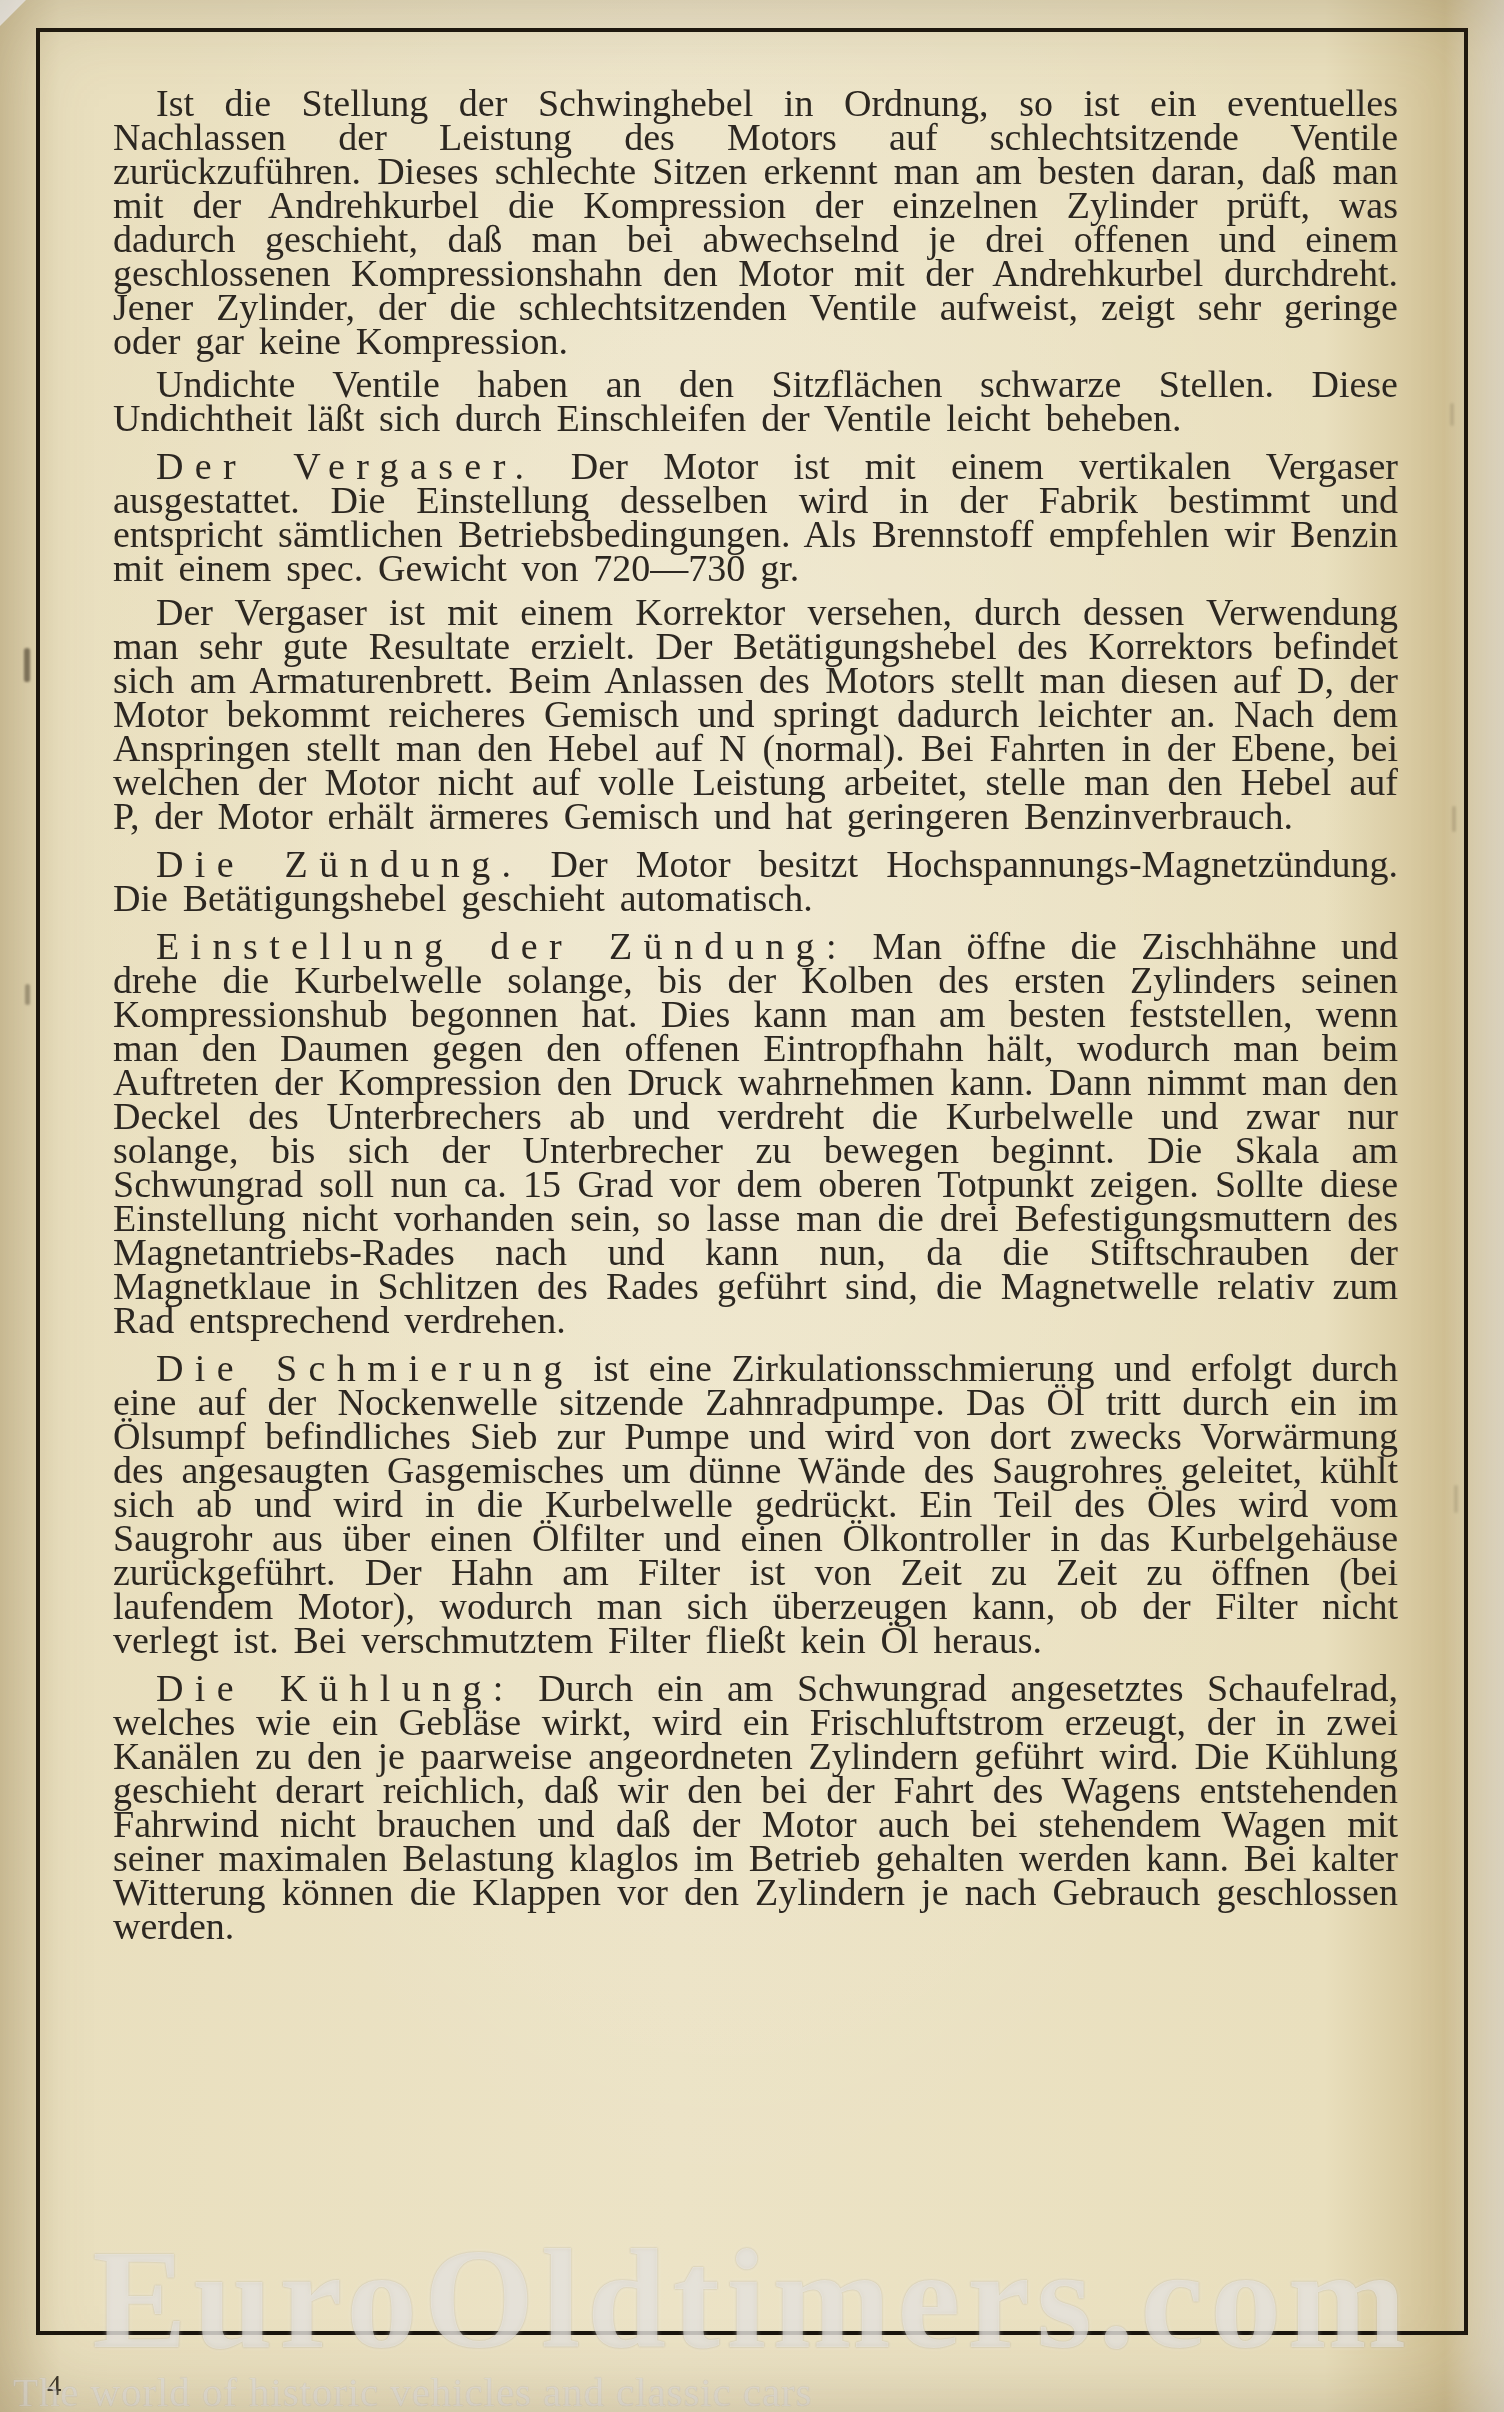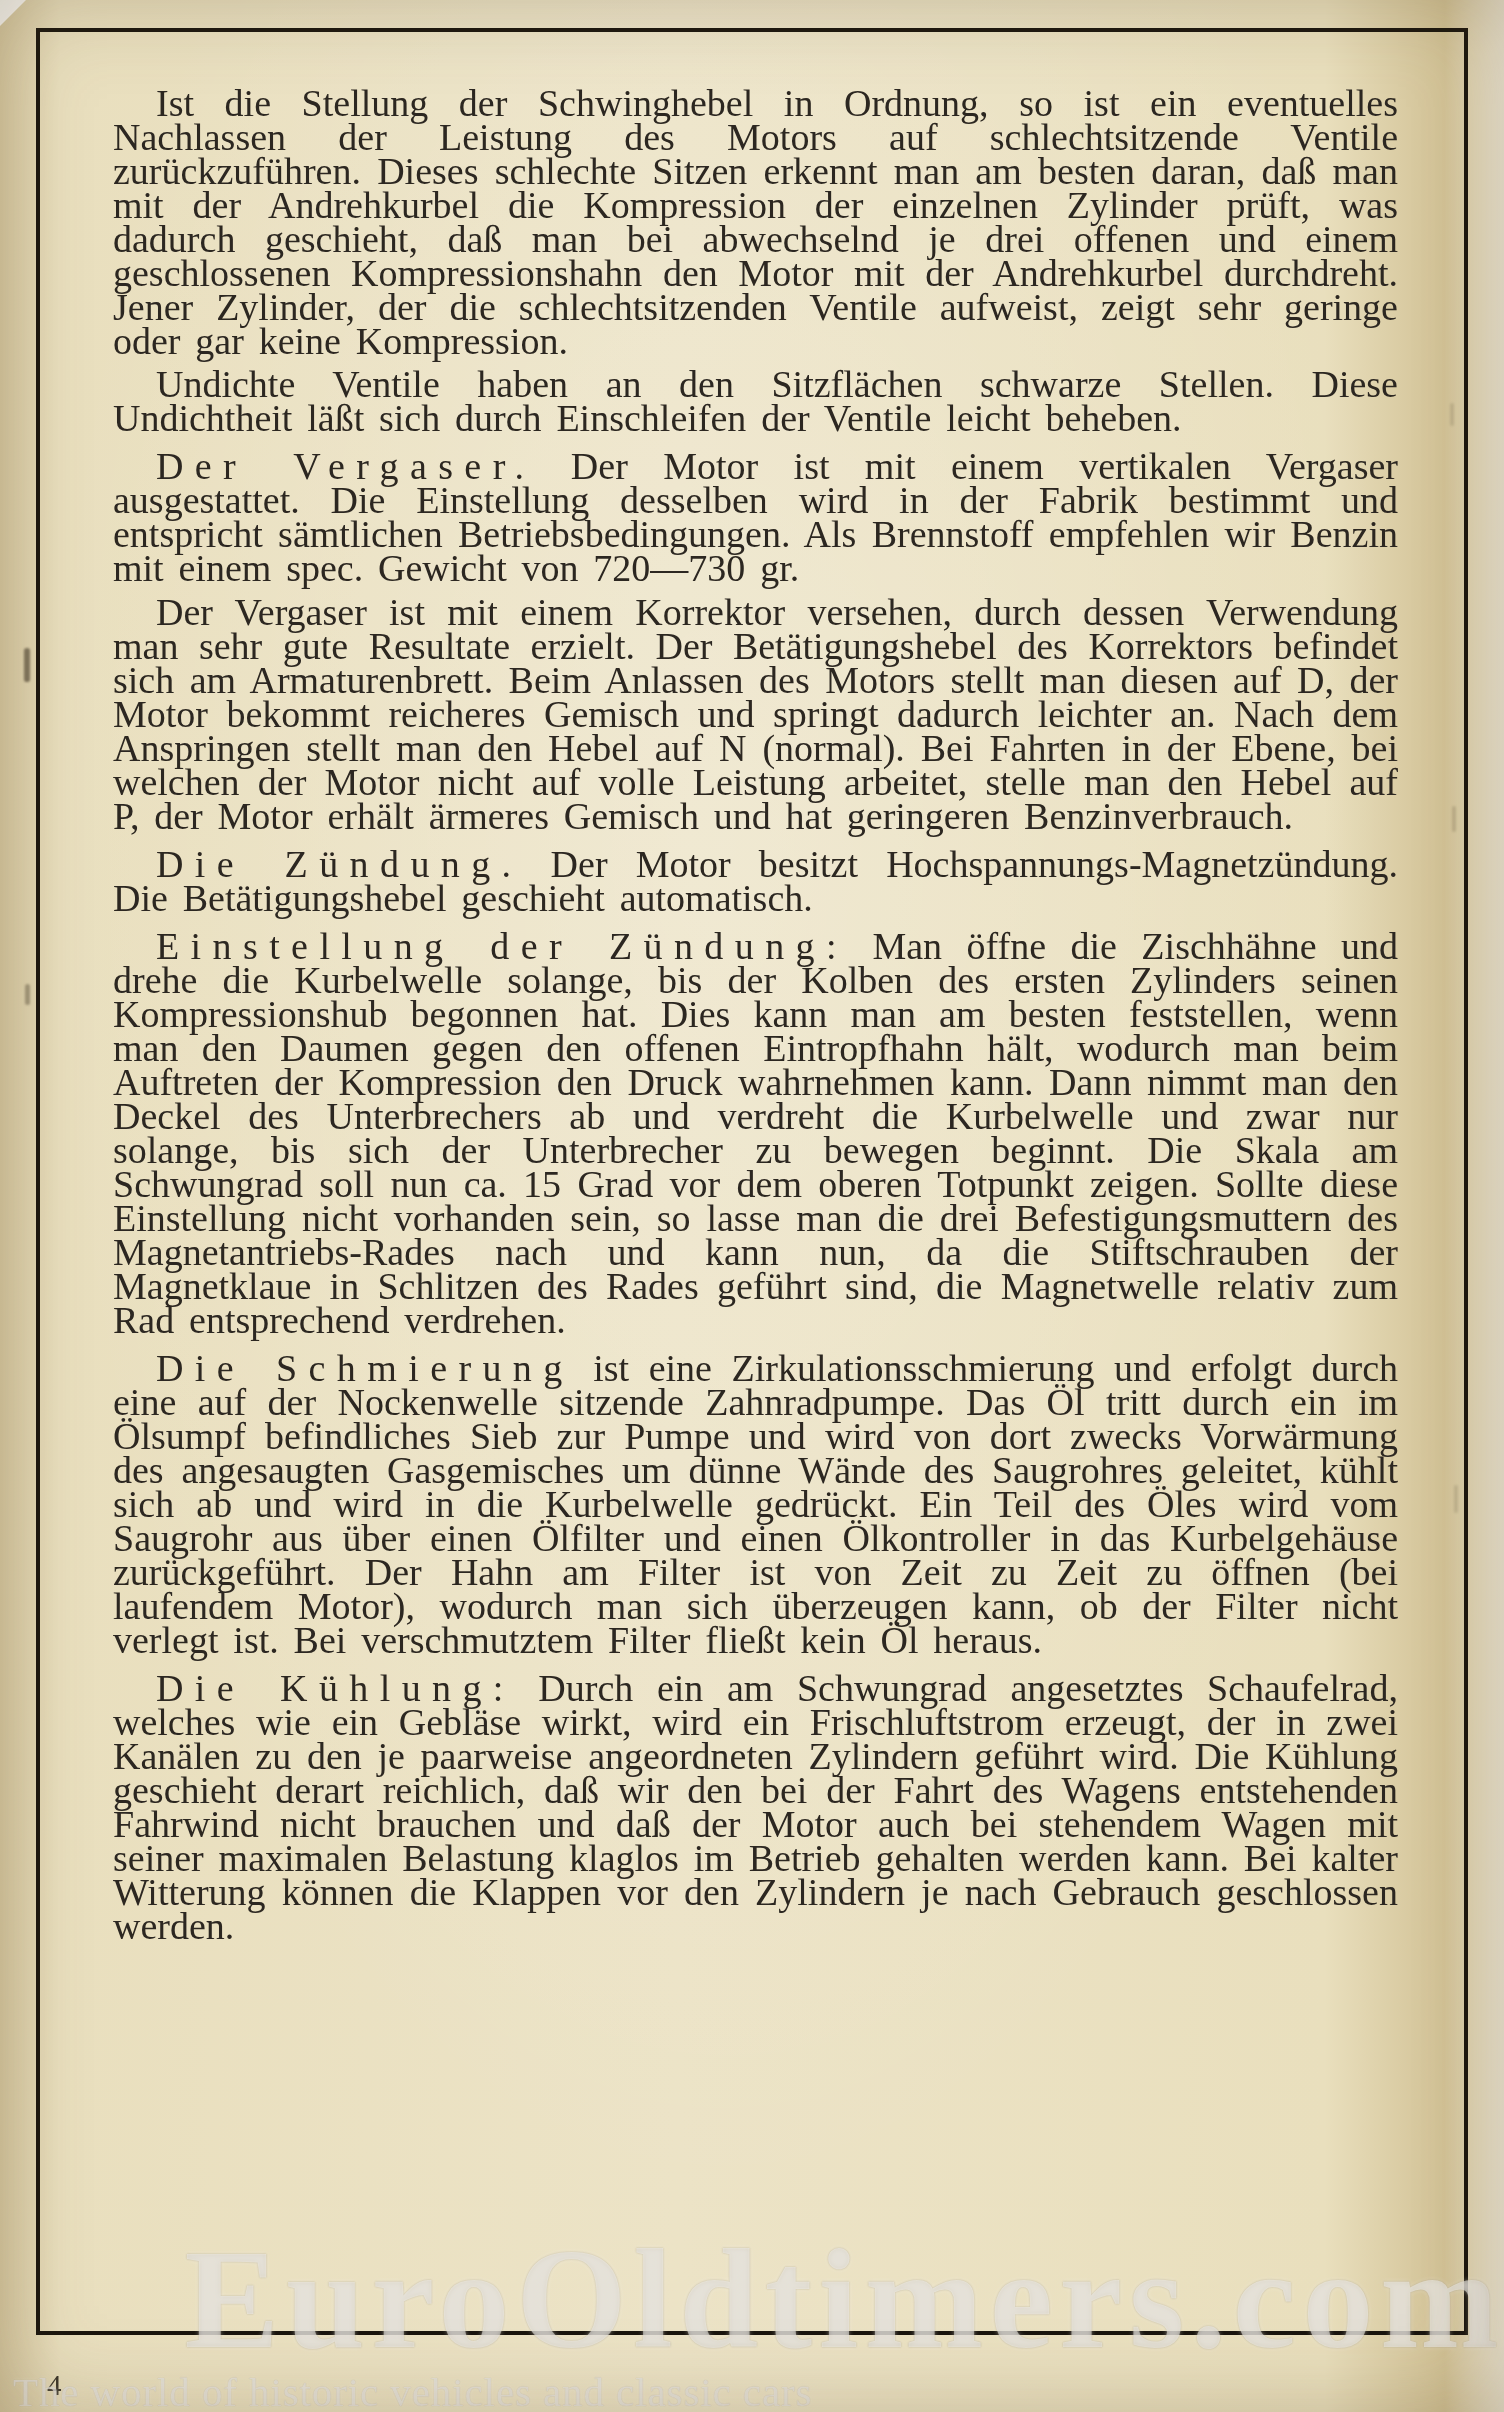--- a/index.html
+++ b/index.html
@@ -66,21 +66,21 @@
     left: 47px;
     bottom: 11.2px;
     font-size: 29px;
     color: #3a352b;
   }
   .wm-main {
     position: absolute;
     left: 0;
     right: 0;
     bottom: 43px;
-    text-align: right;
+    text-align: center;
     font-size: 142px;
     font-weight: bold;
     line-height: 1;
     white-space: nowrap;
     letter-spacing: 6.6px;
     color: rgba(255,255,255,0.52);
     text-shadow: 0 0 5.6px rgba(255,255,255,0.35), 0 0 1.9px rgba(95,80,50,0.45);
     pointer-events: none;
   }
   .wm-sub {

